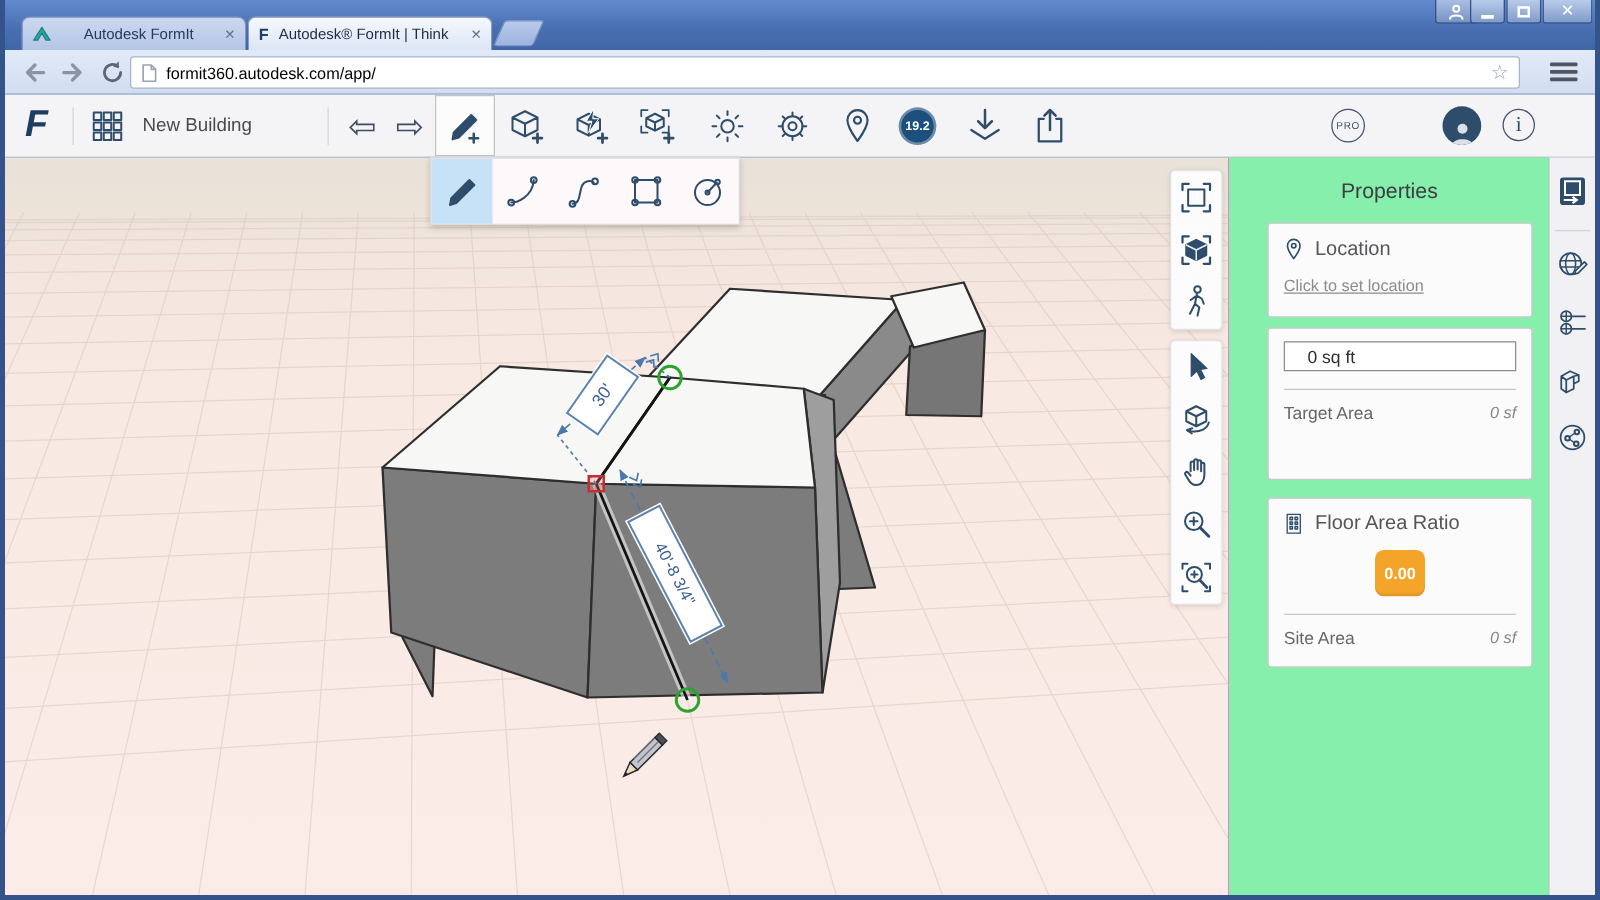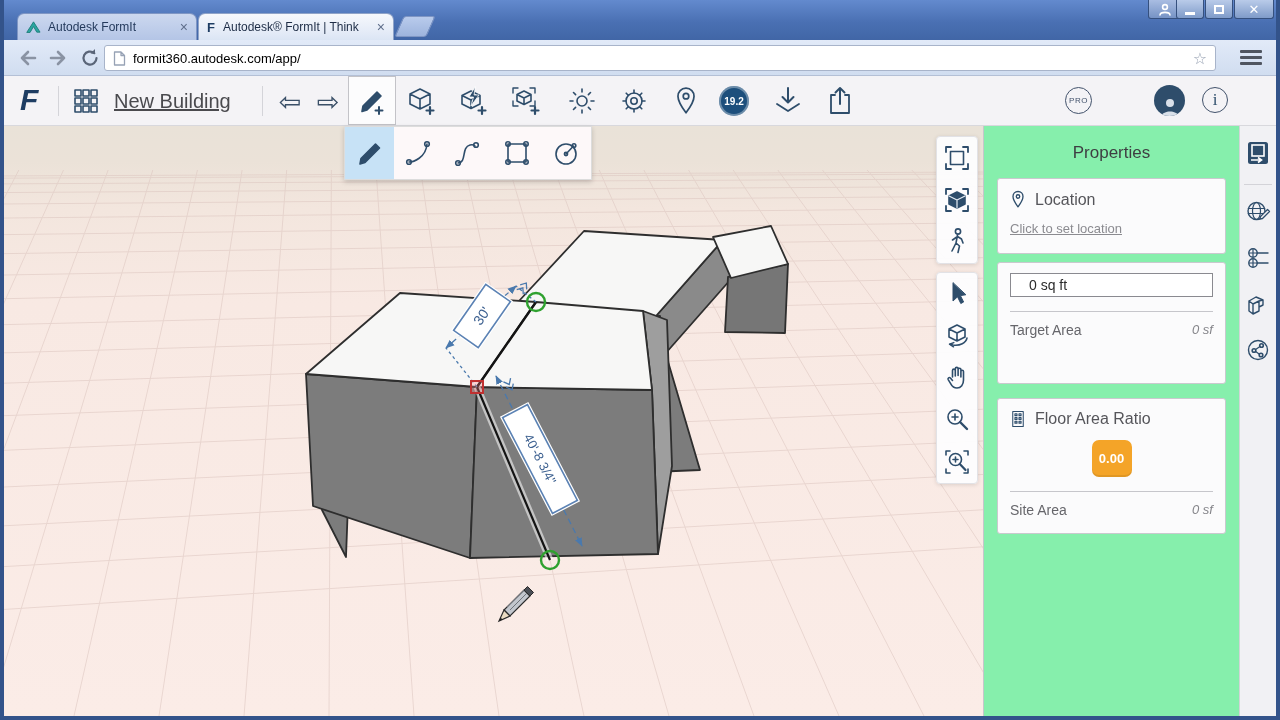--- a/index.html
+++ b/index.html
@@ -12,21 +12,21 @@
   .winbtn-group { position:absolute; top:0; right:6px; display:flex; gap:1px; }
   .winbtn { width:28px; height:19px; background:linear-gradient(#b9cbe9,#7f9bc9);
     border:1px solid #35507e; border-top:none; border-radius:0 0 3px 3px;
     display:flex; align-items:center; justify-content:center; color:#fff; font-size:11px; }
   .userbtn { position:absolute; top:0; right:98px; width:34px; height:19px;
     background:linear-gradient(#a9bde2,#7693c5); border:1px solid #35507e; border-top:none;
     border-radius:0 0 3px 3px; display:flex; align-items:center; justify-content:center; }
   .tab { position:absolute; top:13px; height:27px; border-radius:7px 7px 0 0;
     display:flex; align-items:center; padding:0 8px; font-size:12px; overflow:hidden; }
   .tab.inactive { background:linear-gradient(#ccd8ef,#b4c5e6); border:1px solid #7f96c4;
-    border-bottom:none; color:#243a5c; }
+    border-bottom:none; color:#243a5c;gap:19px; }
   .tab.active { background:linear-gradient(#f6f8fc,#e4ebf7 70%,#dbe5f4); border:1px solid #8fa3c8;
     border-bottom:none; color:#1d2c45; z-index:3; }
   .tab .title { flex:1; white-space:nowrap; overflow:hidden; }
   .tab .close { color:#5f6e8a; font-size:14px; margin-left:6px; }
   .newtab { position:absolute; top:16px; left:399px; width:32px; height:21px;
     background:linear-gradient(#b9cbec,#9db4dd); border:1px solid #7f96c4;
     transform:skewX(-24deg); border-radius:3px; }
   .browser-bar { position:absolute; top:40px; left:4px; right:4px; height:36px;
     background:linear-gradient(#e2eaf8,#d0ddf0); border-bottom:1px solid #b4c0d6; z-index:2; }
   .navicon { position:absolute; top:7px; }
@@ -39,21 +39,21 @@
 
   
   .app-header { position:absolute; top:76px; left:4px; right:4px; height:50px;
     background:#f4f3f6; border-bottom:1px solid #d8d8dd; z-index:5; }
   .hsep { position:absolute; top:10px; width:1px; height:30px; background:#d4d4d9; }
   .tbtn { position:absolute; top:2px; width:44px; height:46px;
     display:flex; align-items:center; justify-content:center; }
   .tbtn.framed { top:0; height:49px; width:48px; background:#fcfcfd;
     border:1px solid #c3c3c8; }
   .doc-title { position:absolute; left:110px; top:0; height:50px; line-height:50px;
-    font-size:20px; color:#4a4a4e;text-decoration:underline; }
+    font-size:15px; color:#4a4a4e; }
   .ver-badge { position:absolute; width:30px; height:30px; border-radius:50%;
     background:#1d4f7c; color:#fff; font-size:10px; font-weight:bold;
     display:flex; align-items:center; justify-content:center; box-shadow:inset 0 0 0 2px rgba(255,255,255,.35);text-align:right; }
   .pro-badge { position:absolute; width:27px; height:27px; border-radius:50%;
     border:1.5px solid #42526b; color:#42526b; font-size:8px; letter-spacing:.5px;
     display:flex; align-items:center; justify-content:center; }
   .avatar { position:absolute; width:31px; height:31px; border-radius:50%; background:#2e4d6b;
     display:flex; align-items:flex-end; justify-content:center; overflow:hidden; }
   .info-badge { position:absolute; width:26px; height:26px; border-radius:50%;
     border:1.5px solid #42526b; color:#2e4d6b; font-family:"Liberation Serif",serif;
@@ -71,21 +71,21 @@
 
   
   .viewcard { position:absolute; width:42px; background:rgba(253,253,254,.95);
     border:1px solid #e2e2e6; border-radius:4px; box-shadow:0 1px 4px rgba(0,0,0,.12); z-index:7; }
   .vbtn { width:100%; height:42px; display:flex; align-items:center; justify-content:center; }
 
   
   .props { position:absolute; left:983px; top:126px; width:256px; bottom:4px;
     background:#86efac; border-left:1px solid #c6c6cb; z-index:5; }
   .props h1 { font-size:17px; font-weight:normal; color:#3e3e42; text-align:center; margin-top:17px; }
-  .card { position:absolute; left:13px; right:13px; background:#fbfbfc;
+  .card { position:absolute; left:30px; right:13px; background:#fbfbfc;
     border:1px solid #c9c9ce; border-radius:3px; }
   .card .head { display:flex; align-items:center; gap:9px; padding:11px 12px 0 12px;
     font-size:16px; color:#55555a; }
   .link { display:inline-block; margin:12px 12px 0 12px; font-size:13px; color:#8b8b90;
     text-decoration:underline; }
   .field { margin:10px 12px 0 12px; height:24px; background:#fff; border:1px solid #8a8a90;
     font-size:14px; color:#2c2c2c; display:flex; align-items:center; padding-left:18px; }
   .rule { height:1px; background:#c6c6cb; margin:14px 12px 0 12px; }
   .kv { display:flex; justify-content:space-between; margin:10px 12px; font-size:14px; color:#66666b; }
   .kv .v { font-style:italic; font-size:13px; color:#85858a; }

